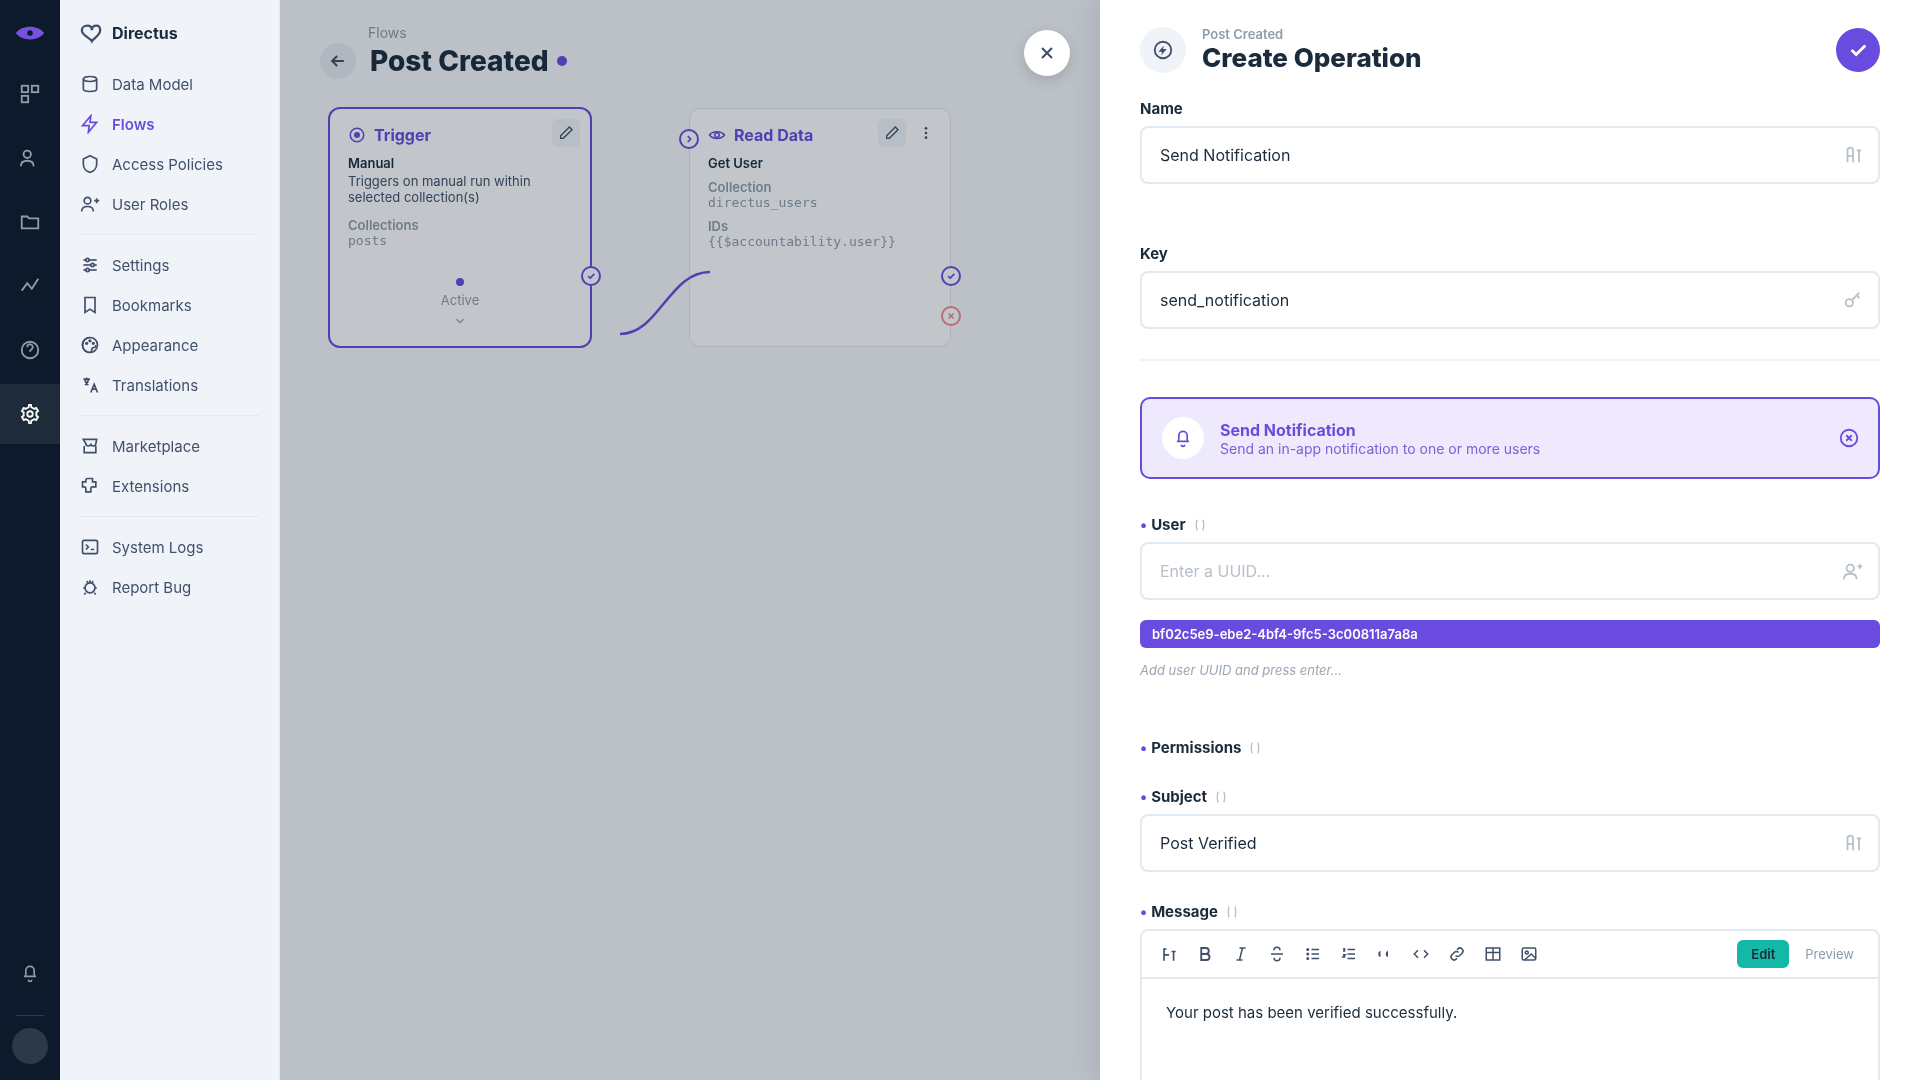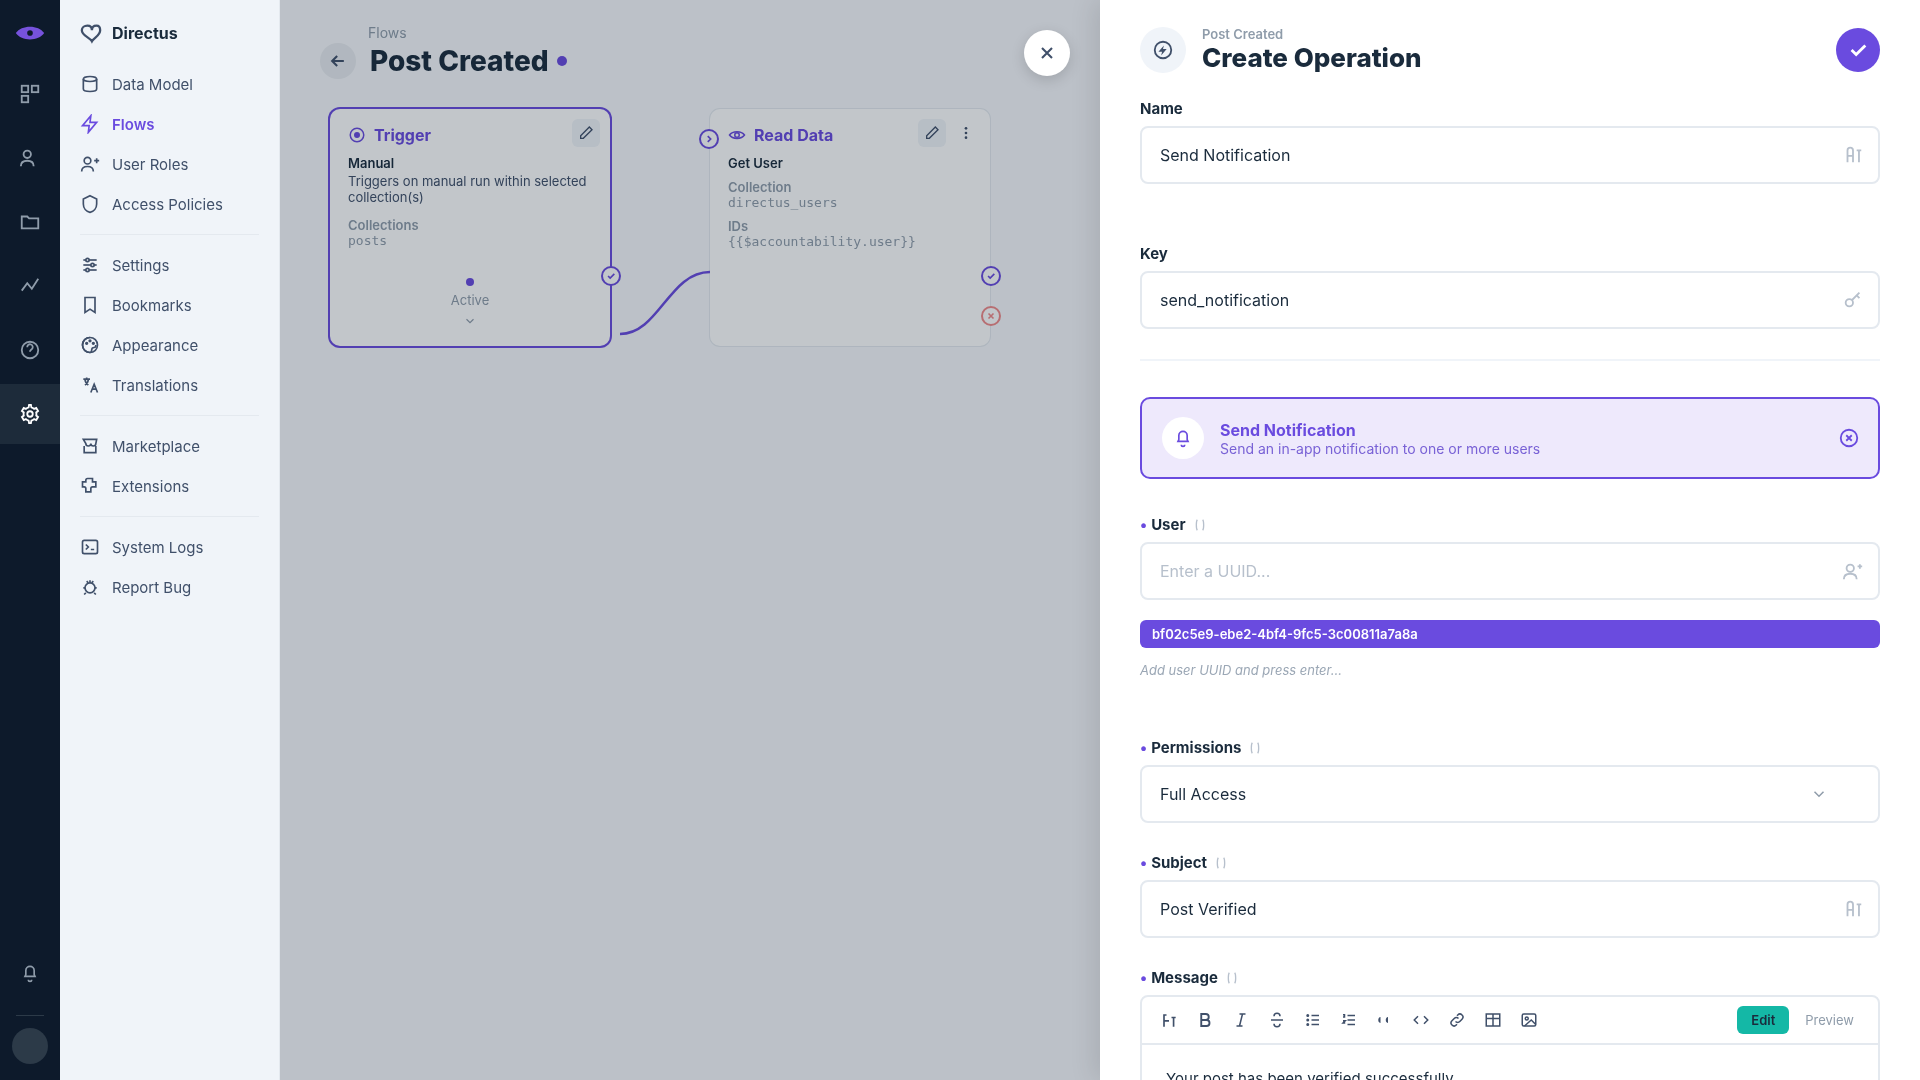--- a/index.html
+++ b/index.html
@@ -30,21 +30,21 @@
 .main .overlay { position: absolute; inset: 0; background: rgba(13,26,43,0.25); z-index: 5; }
 .main-inner { position: relative; padding: 24px 40px; }
 .breadcrumb { font-size: 14px; color: #8f9caa; margin-left: 48px; margin-bottom: 2px; }
 .title-row { display: flex; align-items: center; gap: 14px; margin-bottom: 30px; }
 .back-btn { width: 36px; height: 36px; border-radius: 50%; background: #e8ebf0; display: flex; align-items: center; justify-content: center; color: #40506a; cursor: pointer; }
 .page-title { font-size: 28px; font-weight: 800; color: #1a2b3c; display: flex; align-items: center; gap: 8px; }
 .dot { width: 10px; height: 10px; border-radius: 50%; background: #6a4bdf; }
 
 
 .cards { display: flex; gap: 100px; position: relative; margin-left: 10px; }
-.card { width: 280px; background: #fff; border-radius: 10px; padding: 16px 18px 18px; position: relative; box-shadow: 0 0 0 1px #e4e9ef; }
+.card { width: 260px; background: #fff; border-radius: 10px; padding: 16px 18px 18px; position: relative; box-shadow: 0 0 0 1px #e4e9ef; }
 .card.trigger { box-shadow: 0 0 0 2px #6a4bdf; }
 .card-header { display: flex; align-items: center; gap: 8px; font-weight: 700; color: #6a4bdf; margin-bottom: 10px; }
 .card-header svg { width: 18px; height: 18px; }
 .card-actions { position: absolute; top: 10px; right: 10px; display: flex; gap: 6px; }
 .card-actions .icon-btn { width: 28px; height: 28px; border-radius: 6px; background: #f0f4f9; display: flex; align-items: center; justify-content: center; color: #40506a; cursor: pointer; }
 .card .sub { font-size: 13px; color: #1a2b3c; font-weight: 600; margin-bottom: 2px; }
 .card .desc { font-size: 13px; color: #40506a; margin-bottom: 12px; }
 .card .label-sm { font-size: 13px; color: #8f9caa; font-weight: 600; margin-top: 8px; }
 .card .mono { font-family: ui-monospace, Menlo, monospace; font-size: 13px; color: #8f9caa; }
 .card .footer { margin-top: 30px; display: flex; align-items: center; gap: 6px; font-size: 13px; color: #8f9caa; flex-direction: column; }
@@ -169,30 +169,30 @@
       <span>Data Model</span>
     </div>
   <div class="nav-item active">
       <svg viewBox="0 0 24 24" fill="none" stroke="currentColor" stroke-width="2">
         <path d="M13 2L3 14h8l-1 8 10-12h-8l1-8z"></path>
       </svg>
       <span>Flows</span>
     </div>
   <div class="nav-item">
       <svg viewBox="0 0 24 24" fill="none" stroke="currentColor" stroke-width="2">
+        <path d="M12 2l8 4v6c0 5-3.5 9-8 10-4.5-1-8-5-8-10V6l8-4z"></path>
+      </svg>
+      <span>Access Policies</span>
+    </div>
+  <div class="nav-item">
+      <svg viewBox="0 0 24 24" fill="none" stroke="currentColor" stroke-width="2">
         <circle cx="9" cy="8" r="4"></circle>
         <path d="M2 21c0-4 3-6 7-6s7 2 7 6M17 8h6M20 5v6"></path>
       </svg>
       <span>User Roles</span>
-    </div>
-  <div class="nav-item">
-      <svg viewBox="0 0 24 24" fill="none" stroke="currentColor" stroke-width="2">
-        <path d="M12 2l8 4v6c0 5-3.5 9-8 10-4.5-1-8-5-8-10V6l8-4z"></path>
-      </svg>
-      <span>Access Policies</span>
     </div>
   <hr>
   <div class="nav-item">
       <svg viewBox="0 0 24 24" fill="none" stroke="currentColor" stroke-width="2">
         <line x1="4" y1="6" x2="20" y2="6"></line>
         <line x1="4" y1="12" x2="20" y2="12"></line>
         <line x1="4" y1="18" x2="20" y2="18"></line>
         <circle cx="9" cy="6" r="2" fill="#fff"></circle>
         <circle cx="15" cy="12" r="2" fill="#fff"></circle>
         <circle cx="9" cy="18" r="2" fill="#fff"></circle>
@@ -446,28 +446,20 @@
         <div class="helper">Add user UUID and press enter...</div>
       </div>
       <div class="field">
         <div class="field-label">
             <span class="req">•</span>
             <span>Permissions</span>
             <svg class="hint-icon" viewBox="0 0 24 24" fill="none" stroke="currentColor" stroke-width="2">
               <path d="M8 4c-2 2-2 14 0 16M16 4c2 2 2 14 0 16"></path>
             </svg>
           </div>
-        <div class="input-wrap">
-          <div class="input select">
-            <span>Full Access</span>
-            <svg width="18" height="18" viewBox="0 0 24 24" fill="none" stroke="#8f9caa" stroke-width="2">
-                <path d="M6 9l6 6 6-6"></path>
-              </svg>
-          </div>
-        </div>
       </div>
     </div>
 
     <div class="field">
       <div class="field-label">
           <span class="req">•</span>
           <span>Subject</span>
           <svg class="hint-icon" viewBox="0 0 24 24" fill="none" stroke="currentColor" stroke-width="2">
             <path d="M8 4c-2 2-2 14 0 16M16 4c2 2 2 14 0 16"></path>
           </svg>

